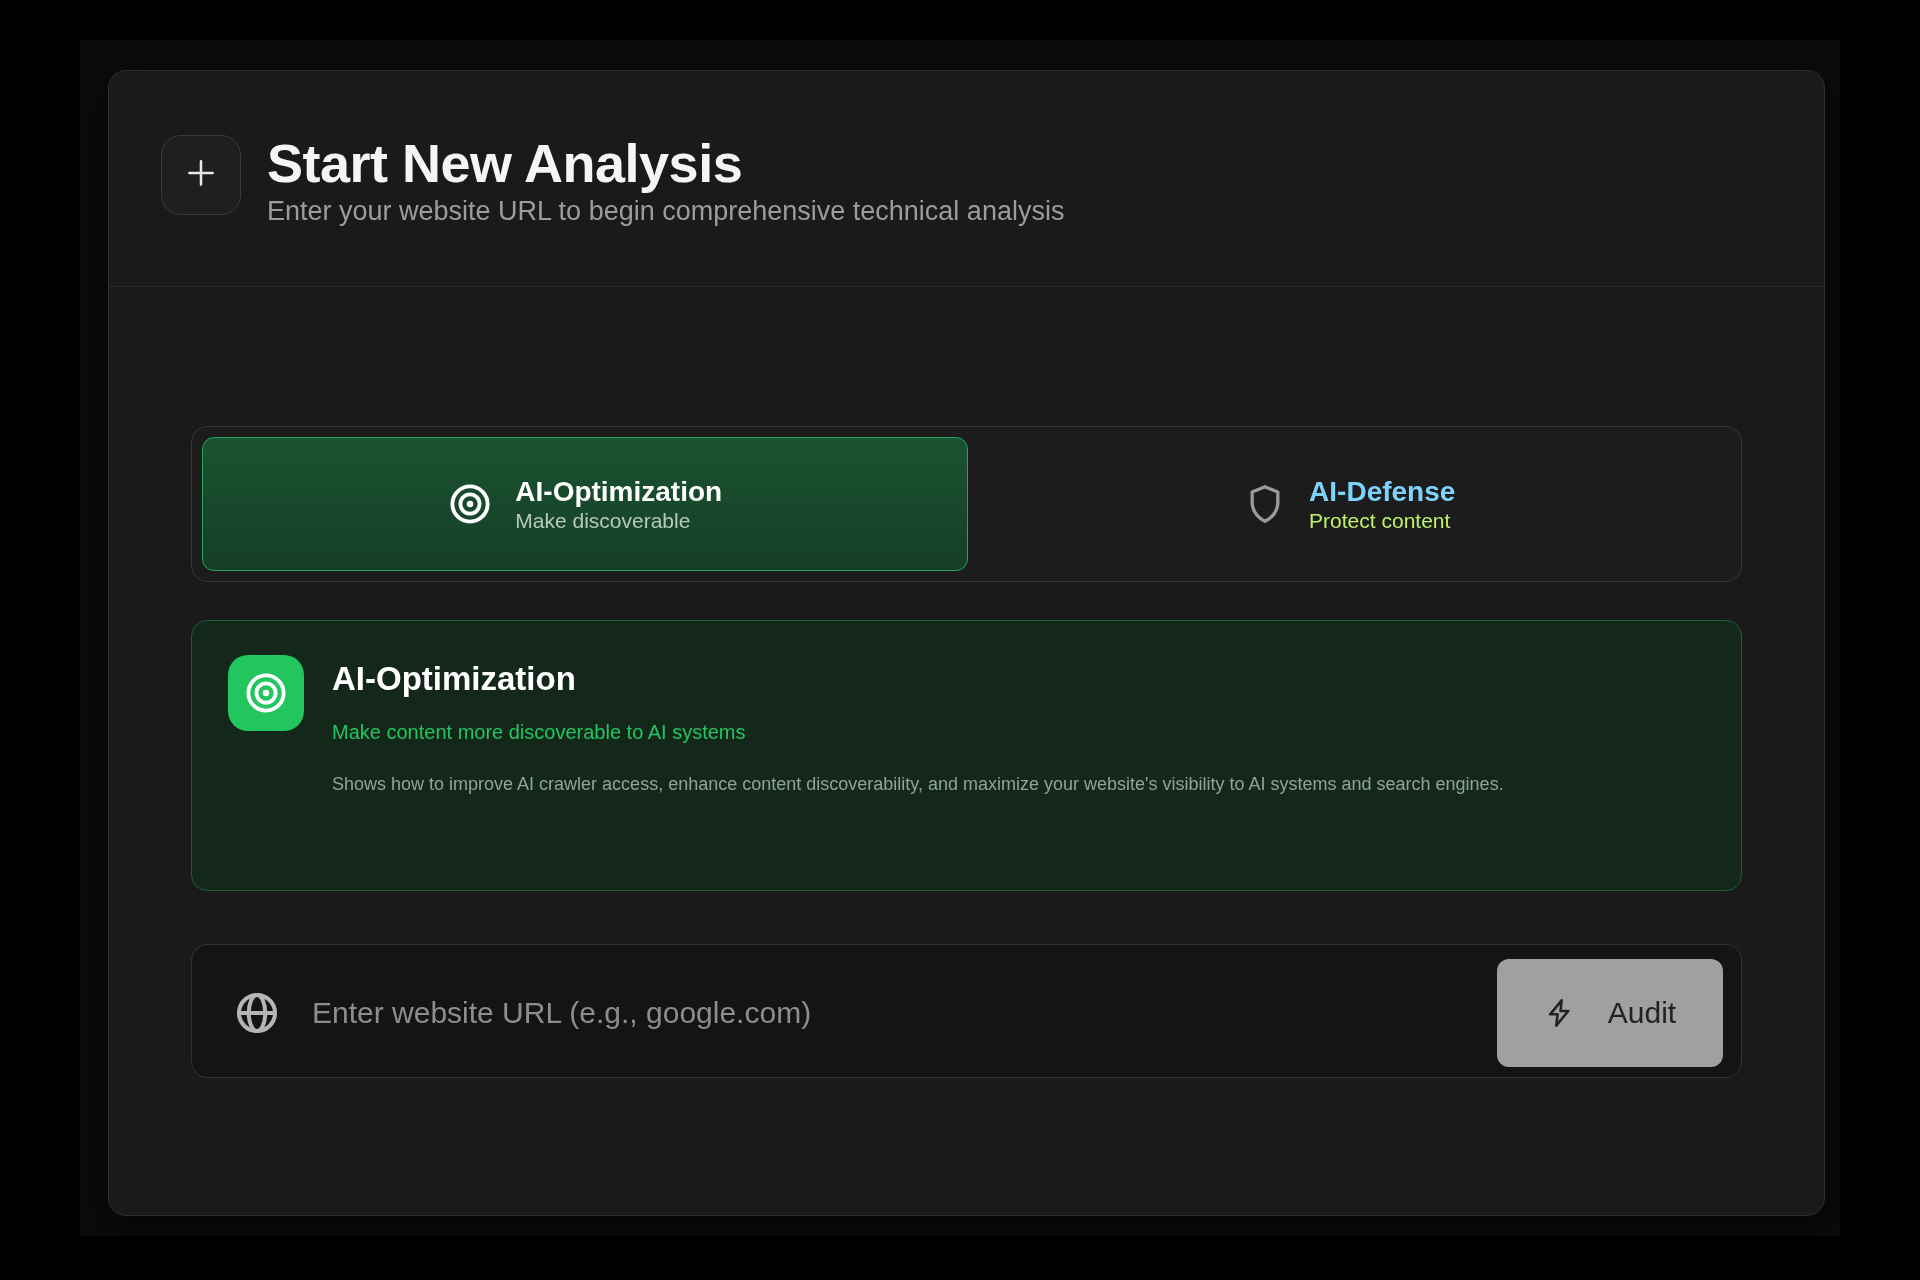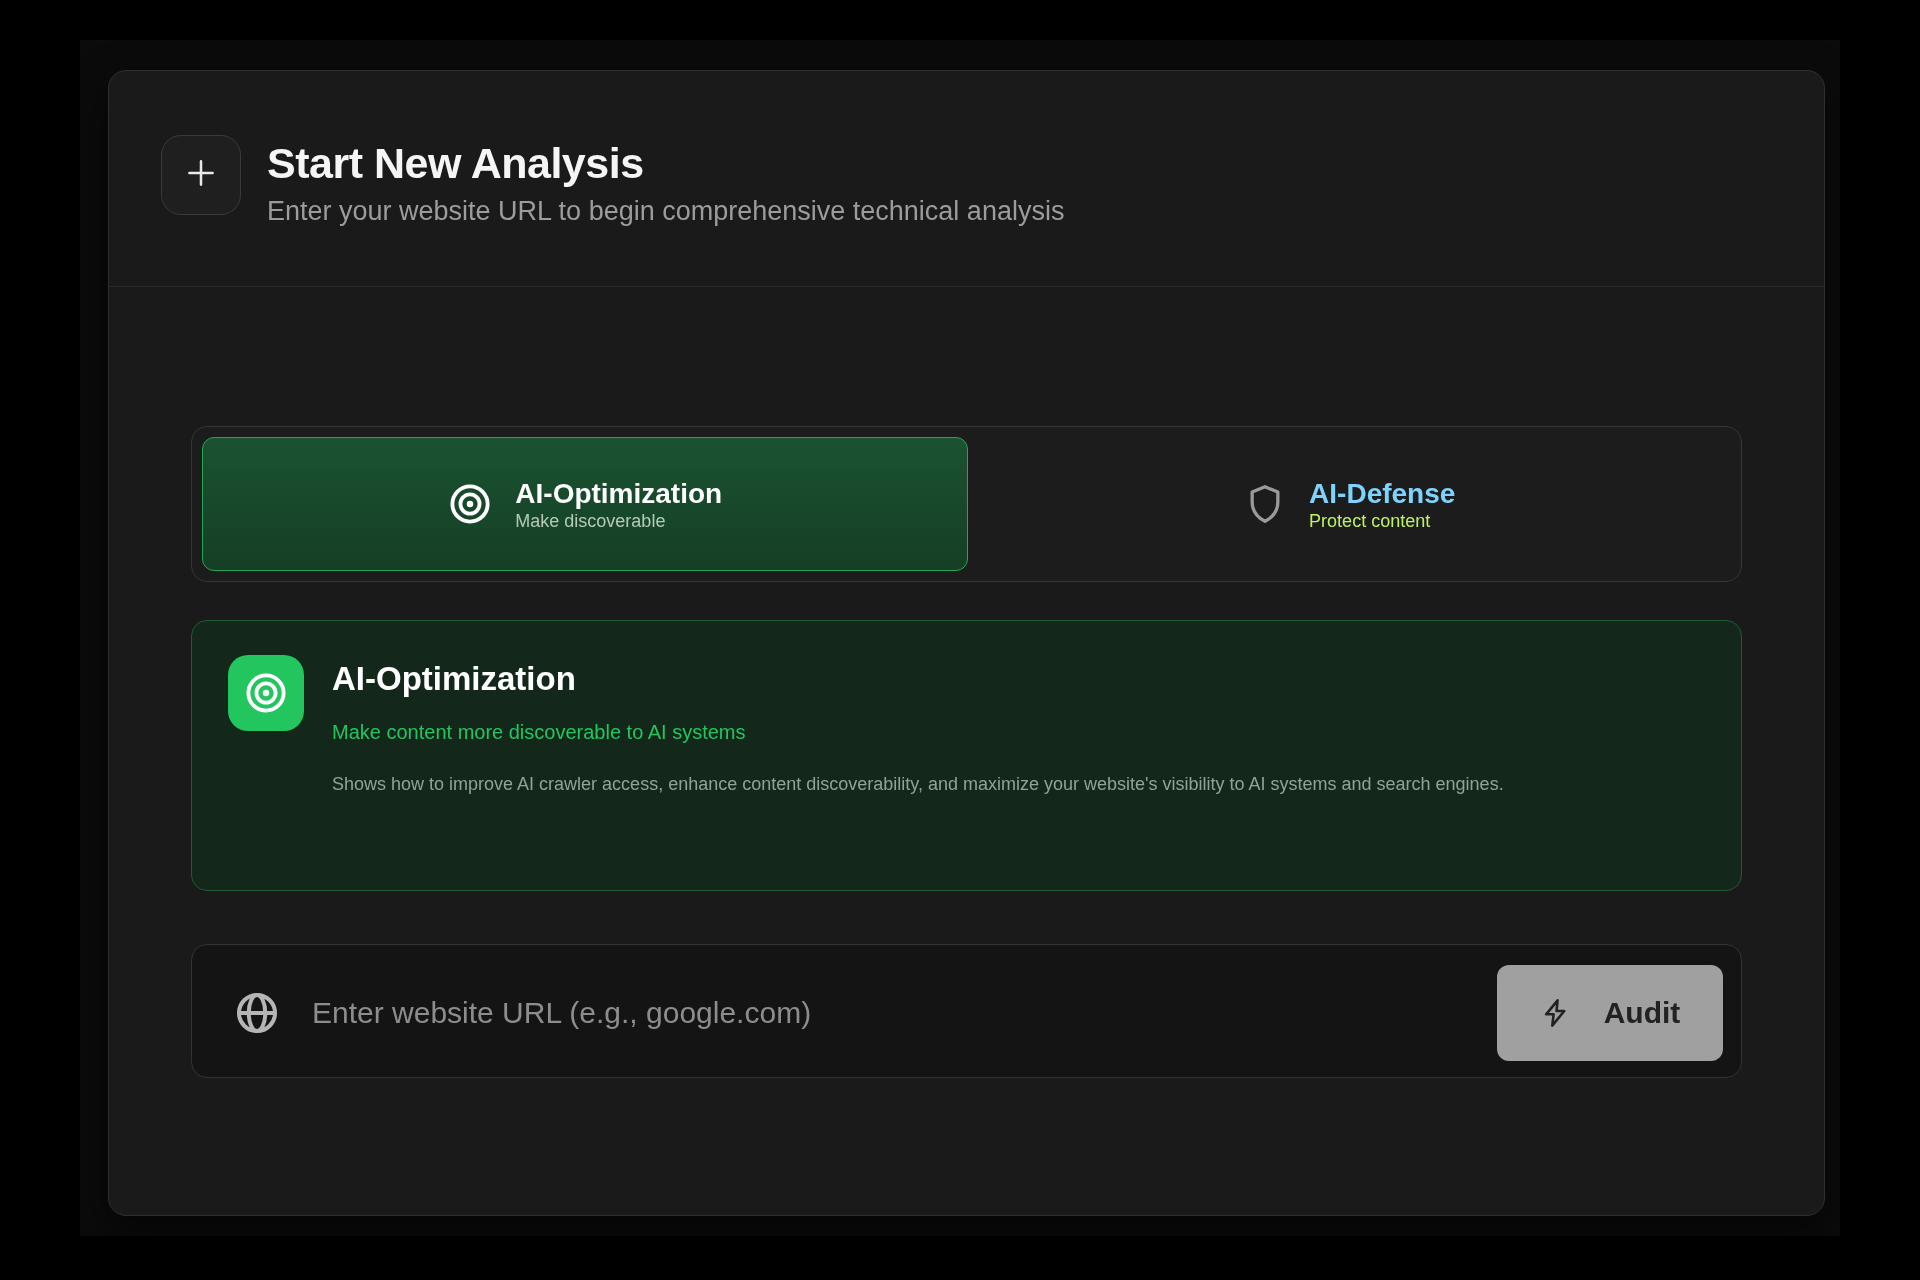--- a/index.html
+++ b/index.html
@@ -15,36 +15,36 @@
            box-shadow:0 18px 40px rgba(0,0,0,0.55); }
 
   
   .panel-header { display:flex; align-items:flex-start; gap:26px;
                   padding:64px 52px 0 52px; height:216px;
                   border-bottom:1px solid #2a2a2a; }
   .plus-btn { width:80px; height:80px; border:1px solid #3a3a3a; border-radius:20px;
               background:#1f1f1f; display:flex; align-items:center; justify-content:center;
               flex:0 0 auto; }
   .header-text { padding-top:2px; }
-  .title { color:#f5f5f5; font-size:43px; font-weight:700; letter-spacing:-0.5px;
+  .title { color:#f5f5f5; font-size:54px; font-weight:700; letter-spacing:-0.5px;
            line-height:52px; }
   .subtitle { color:#9c9c9c; font-size:27px; margin-top:7px; }
 
   
   .panel-body { padding:139px 82px 0 82px; }
 
   .mode-tabs { display:flex; height:156px; background:#1c1c1c;
                border:1px solid #363636; border-radius:16px; padding:10px; }
   .mode-tab { flex:1; display:flex; align-items:center; justify-content:center;
               gap:22px; border-radius:12px; cursor:pointer; }
   .mode-tab.selected { background:linear-gradient(180deg,#1b5231 0%, #153f26 100%);
                        border:1px solid #27a557; }
   .tab-text { display:flex; flex-direction:column; }
   .tab-label { font-size:28px; font-weight:700; color:#ffffff; line-height:34px; }
-  .tab-sub   { font-size:18px; color:#b5cabb; margin-top:0; }
+  .tab-sub   { font-size:21px; color:#b5cabb; margin-top:0; }
   .mode-tab.unselected .tab-label { color:#7dd3fc; }
   .mode-tab.unselected .tab-sub   { color:#bef264; }
   .tab-icon { display:flex; color:#ffffff; }
   .mode-tab.unselected .tab-icon { color:#9a9a9a; }
 
   .mode-card { margin-top:38px; height:271px; background:#13281b;
                border:1px solid #1e5b36; border-radius:16px;
                padding:34px 40px 0 36px; display:flex; gap:28px; }
   .mode-card-icon { width:76px; height:76px; border-radius:20px; background:#22c55e;
                     display:flex; align-items:center; justify-content:center;
@@ -56,23 +56,23 @@
                     max-width:1330px; }
 
   .url-row { margin-top:53px; height:134px; background:#141414;
              border:1px solid #333333; border-radius:16px;
              display:flex; align-items:center; padding:4px 18px 0 42px; }
   .globe { color:#b5b5b5; display:flex; margin-right:32px; flex:0 0 auto; }
   .url-input { flex:1; background:transparent; border:none; outline:none;
                color:#dddddd; font-size:30px; font-family:"Liberation Sans", sans-serif;
                height:100%; }
   .url-input::placeholder { color:#8d8d8d; }
-  .audit-btn { width:226px; height:96px; background:#a0a0a0; border:none;
+  .audit-btn { width:226px; height:108px; background:#a0a0a0; border:none;
                border-radius:12px; display:flex; align-items:center; justify-content:center;
-               gap:32px; color:#222222; font-size:30px; font-weight:700;
+               gap:32px; color:#222222; font-size:30px; font-weight:400;
                font-family:"Liberation Sans", sans-serif; cursor:pointer; flex:0 0 auto; }
   .bolt { display:flex; color:#222222; }
 </style>
 </head>
 <body>
 
 <div class="screen">
   <div class="page-bg"></div>
 
   <div class="panel">

